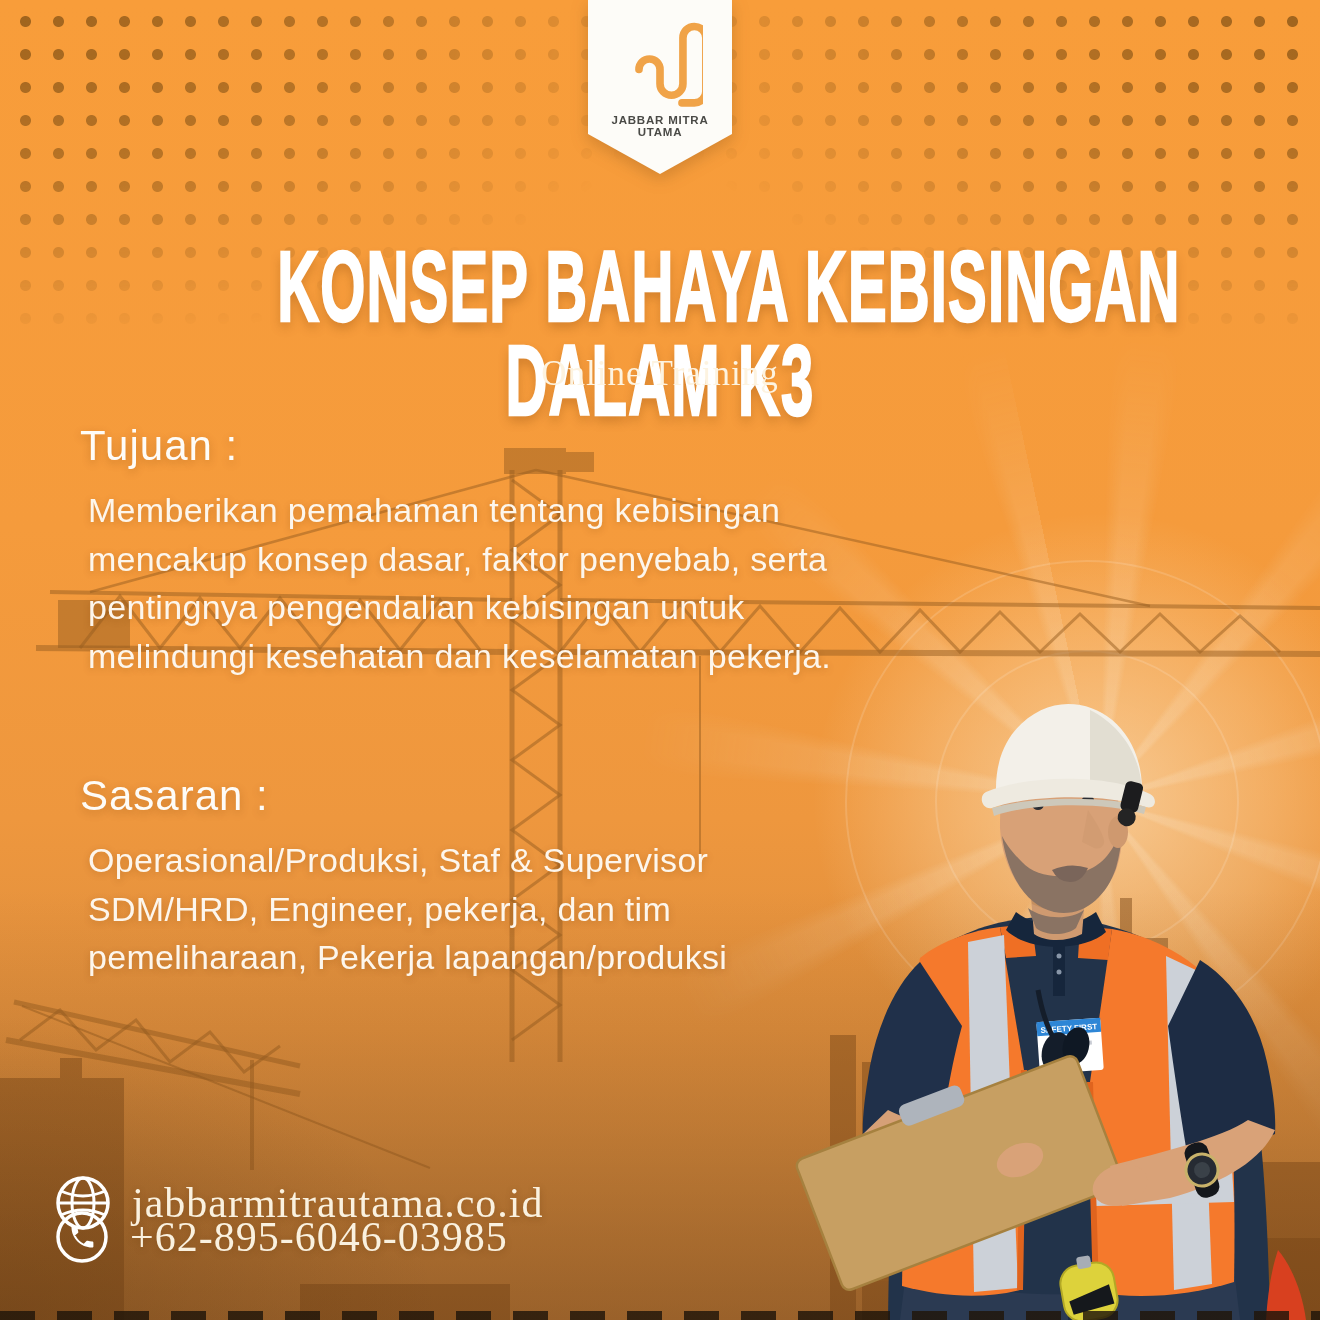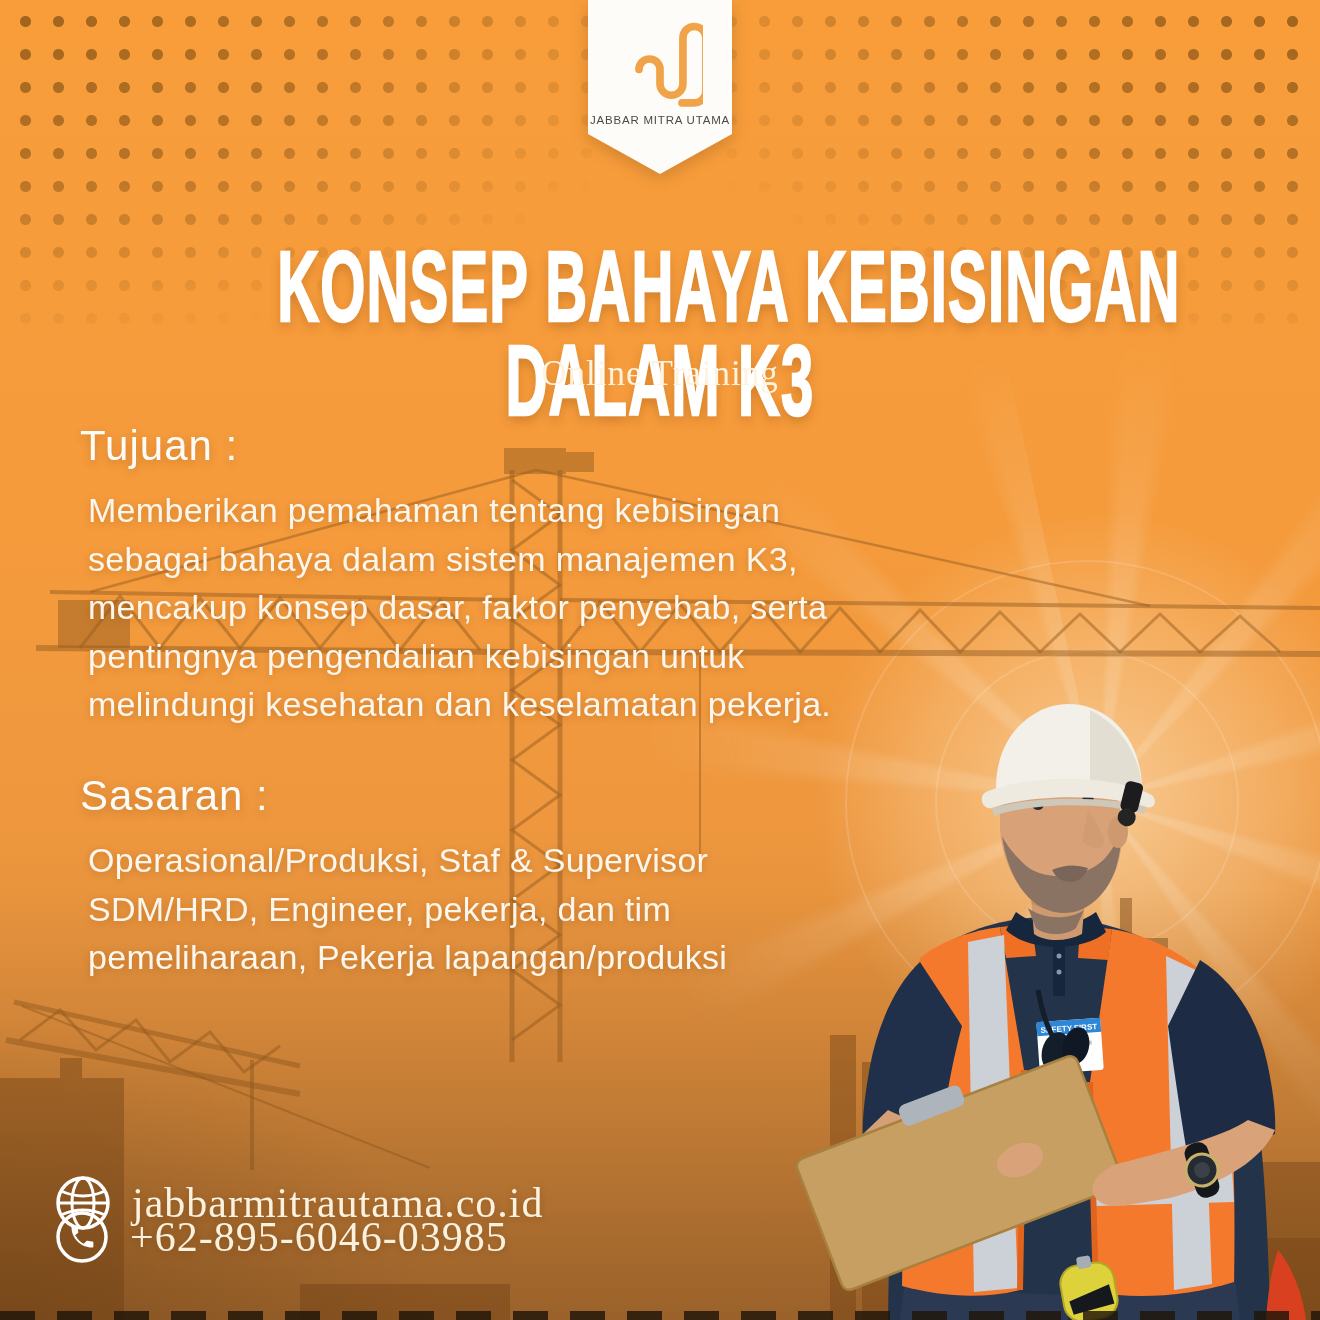--- a/index.html
+++ b/index.html
@@ -34,21 +34,21 @@
     background:linear-gradient(180deg,rgba(120,70,25,0) 0%,rgba(122,71,26,.24) 55%,rgba(105,60,20,.42) 100%);}
   .corner-vignette{position:absolute;left:0;bottom:0;width:560px;height:360px;z-index:2;
     background:radial-gradient(120% 130% at 0% 100%,rgba(88,52,16,.34) 0%,rgba(88,52,16,0) 65%);}
 
   
   .pennant-wrap{position:absolute;left:588px;top:0;z-index:5;filter:drop-shadow(0 5px 8px rgba(95,55,10,.25));}
   .pennant{position:relative;width:144px;height:174px;background:#fdfcf8;
     clip-path:polygon(0 0,100% 0,100% 77%,50% 100%,0 77%);}
   .brand-logo{position:absolute;left:50%;top:8px;transform:translateX(-50%);}
   .brand-name{position:absolute;left:0;top:114px;width:100%;text-align:center;
-    font-size:11.5px;font-weight:400;letter-spacing:.8px;color:#4a4a46;}
+    font-size:11.5px;font-weight:700;letter-spacing:.8px;color:#4a4a46;}
 
   
   .title{position:absolute;left:0;top:172px;width:1320px;text-align:center;z-index:4;color:#ffffff;
     font-weight:700;font-size:100px;line-height:94px;-webkit-text-stroke:2.5px #ffffff;
     text-shadow:0 6px 14px rgba(130,65,10,.32);}
   .title .t-line{display:block;transform:scaleX(.58);transform-origin:50% 50%;letter-spacing:2px;white-space:nowrap;}
   .subtitle{position:absolute;left:0;top:354px;width:1320px;text-align:center;z-index:4;
     font-family:"Liberation Serif",serif;font-size:35px;color:#fdf3e0;letter-spacing:1px;}
 
   
@@ -146,21 +146,20 @@
   <h1 class="title">
     <span class="t-line">KONSEP BAHAYA KEBISINGAN</span>
     <span class="t-line">DALAM K3</span>
   </h1>
   <div class="subtitle">Online Training</div>
 
   <div class="section sec-tujuan">
     <div class="sec-heading">Tujuan :</div>
     <div class="sec-body">
       <span>Memberikan pemahaman tentang kebisingan</span>
-      <span>sebagai bahaya dalam sistem manajemen K3,</span>
       <span>mencakup konsep dasar, faktor penyebab, serta</span>
       <span>pentingnya pengendalian kebisingan untuk</span>
       <span>melindungi kesehatan dan keselamatan pekerja.</span>
     </div>
   </div>
 
   <div class="section sec-sasaran">
     <div class="sec-heading">Sasaran :</div>
     <div class="sec-body">
       <span>Operasional/Produksi, Staf &amp; Supervisor</span>

